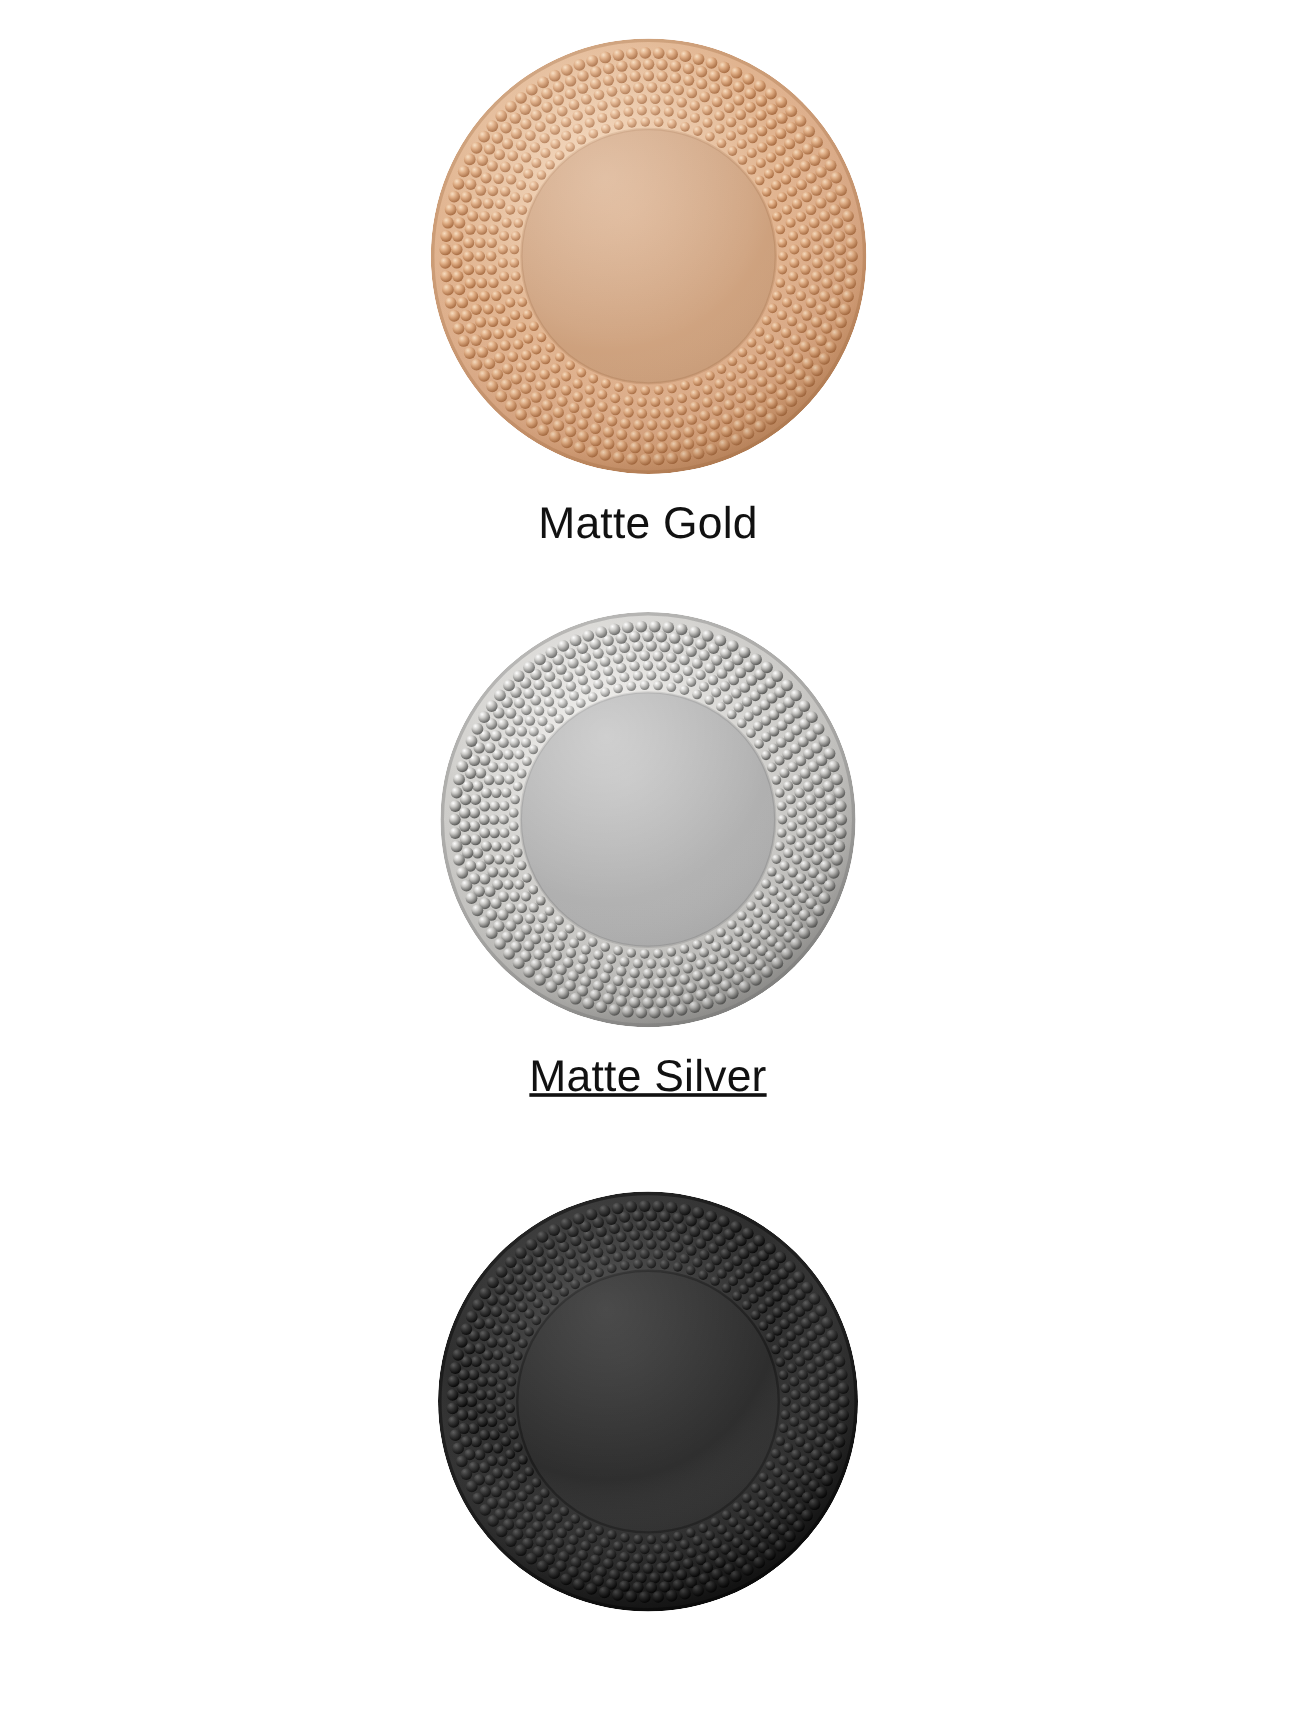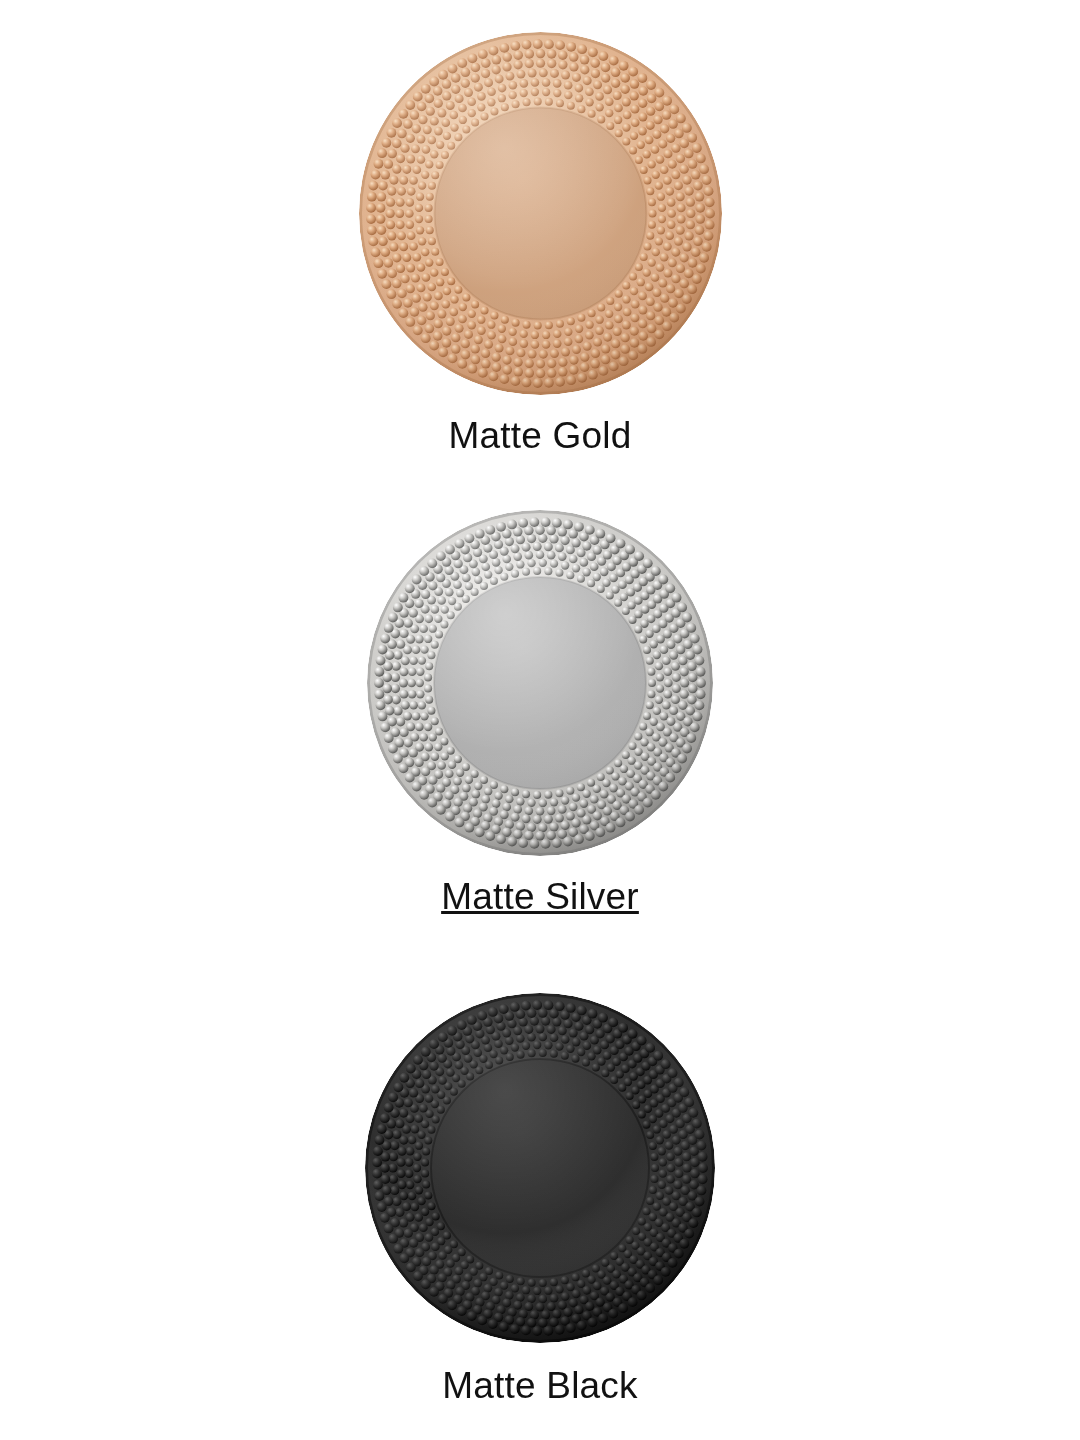--- a/index.html
+++ b/index.html
@@ -1818,16 +1818,15 @@
               <circle cx="336.45" cy="152.56" r="4.90"></circle>
               <circle cx="337.61" cy="163.75" r="4.90"></circle>
             </g>
           <circle cx="175" cy="175" r="109" fill="url(#blackCenter)"></circle>
           <circle cx="175" cy="175" r="109" fill="none" stroke="rgba(0,0,0,0.35)" stroke-width="2"></circle>
           <circle cx="175" cy="175" r="175" fill="url(#blackShade)"></circle>
           <circle cx="175" cy="175" r="173.5" fill="none" stroke="rgba(0,0,0,0.40)" stroke-width="3"></circle>
         </g>
       </svg>
     </div>
-    <div class="caption" style="margin-top:24px;">Matte Black</div>
   </div>
 
 </div>
 
 </body></html>

